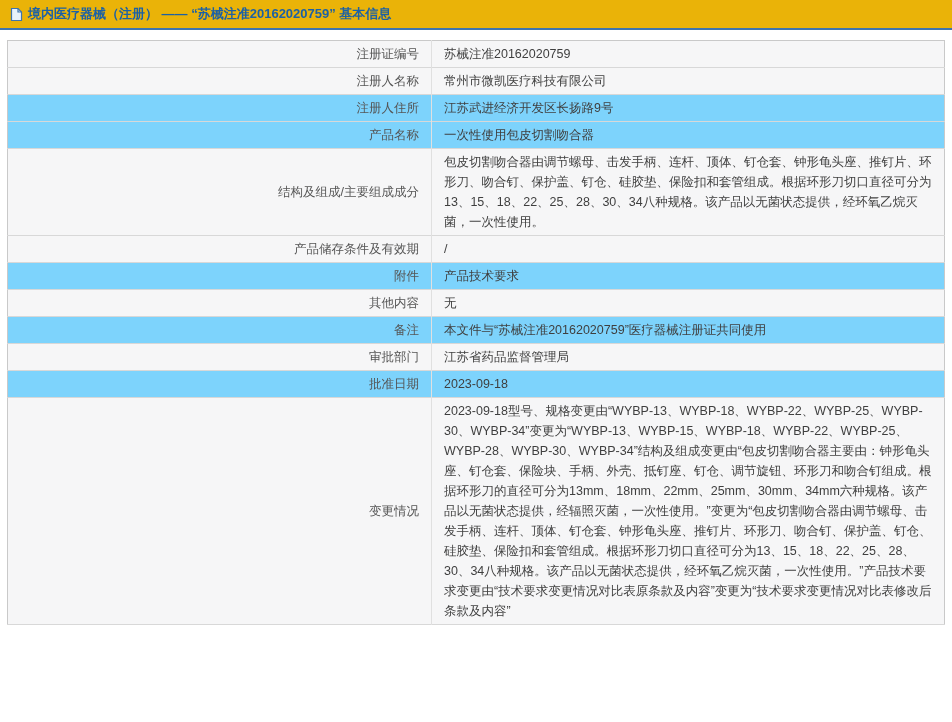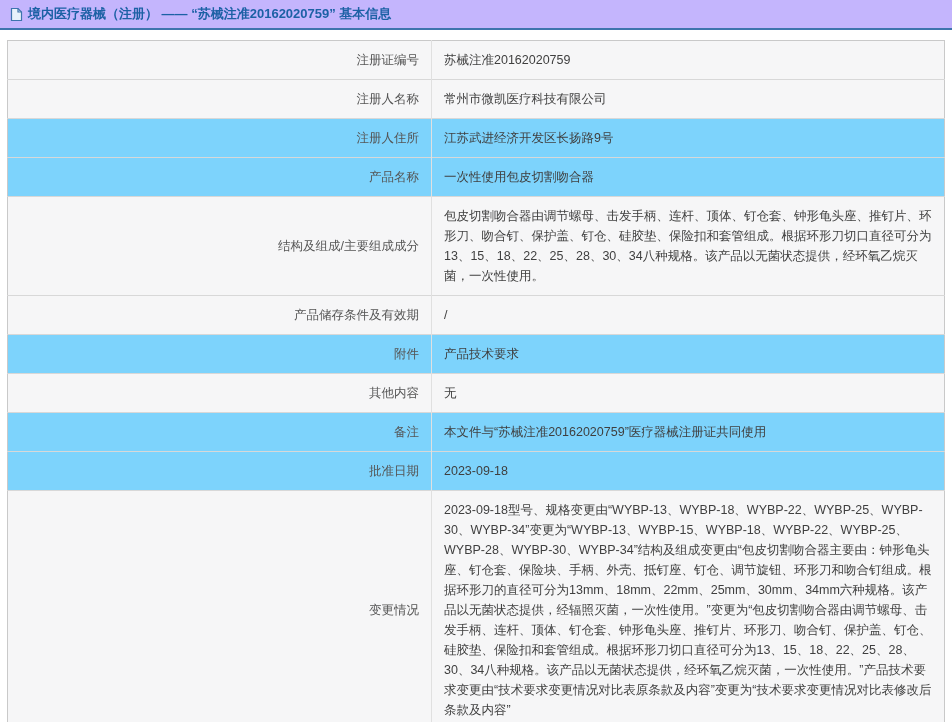--- a/index.html
+++ b/index.html
@@ -7,21 +7,21 @@
     width: 952px; height: 722px;
     overflow: hidden;
     background: #ffffff;
     font-family: "Liberation Sans", "DejaVu Sans", sans-serif;
     font-size: 12.5px;
     color: #444;
   }
   
   .topbar {
     height: 30px;
-    background: #c4b5fd;
+    background: #eab308;
     border-bottom: 2px solid #3e74ad;
     display: flex;
     align-items: center;
     padding: 0 10px;
   }
   .doc-icon { display: inline-flex; margin-right: 5px; }
   .page-title {
     color: #1c61a5;
     font-weight: bold;
     font-size: 13px;
@@ -31,21 +31,21 @@
   .content { padding: 10px 7px 0 7px; }
   .info-table {
     width: 100%;
     border-collapse: collapse;
     border: 1px solid #c9c9c9;
   }
   .info-table tr { border-bottom: 1px solid #d8d8d8; }
   .info-table tr.gray  { background: #f6f6f7; }
   .info-table tr.white { background: #7dd3fc; }
   .info-table td {
-    padding: 9px 12px;
+    padding: 3px 12px;
     line-height: 20px;
     vertical-align: middle;
   }
   td.label {
     width: 424px;
     text-align: right;
     color: #555;
     border-right: 1px solid #e0e0e0;
     white-space: nowrap;
   }
@@ -96,20 +96,24 @@
           <td class="value">产品技术要求</td>
         </tr>
         <tr class="gray">
           <td class="label"><span>其他内容</span></td>
           <td class="value">无</td>
         </tr>
         <tr class="white">
           <td class="label"><span>备注</span></td>
           <td class="value">本文件与“苏械注准20162020759”医疗器械注册证共同使用</td>
         </tr>
+        <tr class="gray">
+          <td class="label"><span>审批部门</span></td>
+          <td class="value">江苏省药品监督管理局</td>
+        </tr>
         <tr class="white">
           <td class="label"><span>批准日期</span></td>
           <td class="value">2023-09-18</td>
         </tr>
         <tr class="gray">
           <td class="label"><span>变更情况</span></td>
           <td class="value">2023-09-18型号、规格变更由“WYBP-13、WYBP-18、WYBP-22、WYBP-25、WYBP-30、WYBP-34”变更为“WYBP-13、WYBP-15、WYBP-18、WYBP-22、WYBP-25、WYBP-28、WYBP-30、WYBP-34”结构及组成变更由“包皮切割吻合器主要由：钟形龟头座、钉仓套、保险块、手柄、外壳、抵钉座、钉仓、调节旋钮、环形刀和吻合钉组成。根据环形刀的直径可分为13mm、18mm、22mm、25mm、30mm、34mm六种规格。该产品以无菌状态提供，经辐照灭菌，一次性使用。”变更为“包皮切割吻合器由调节螺母、击发手柄、连杆、顶体、钉仓套、钟形龟头座、推钉片、环形刀、吻合钉、保护盖、钉仓、硅胶垫、保险扣和套管组成。根据环形刀切口直径可分为13、15、18、22、25、28、30、34八种规格。该产品以无菌状态提供，经环氧乙烷灭菌，一次性使用。”产品技术要求变更由“技术要求变更情况对比表原条款及内容”变更为“技术要求变更情况对比表修改后条款及内容”</td>
         </tr>
       </tbody>
   </table>

